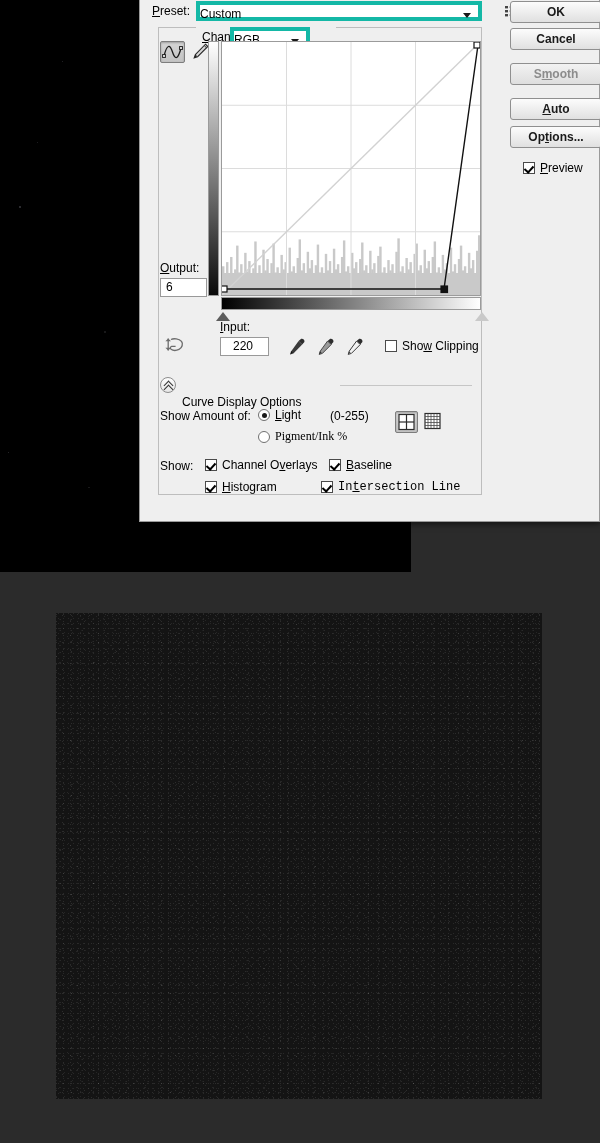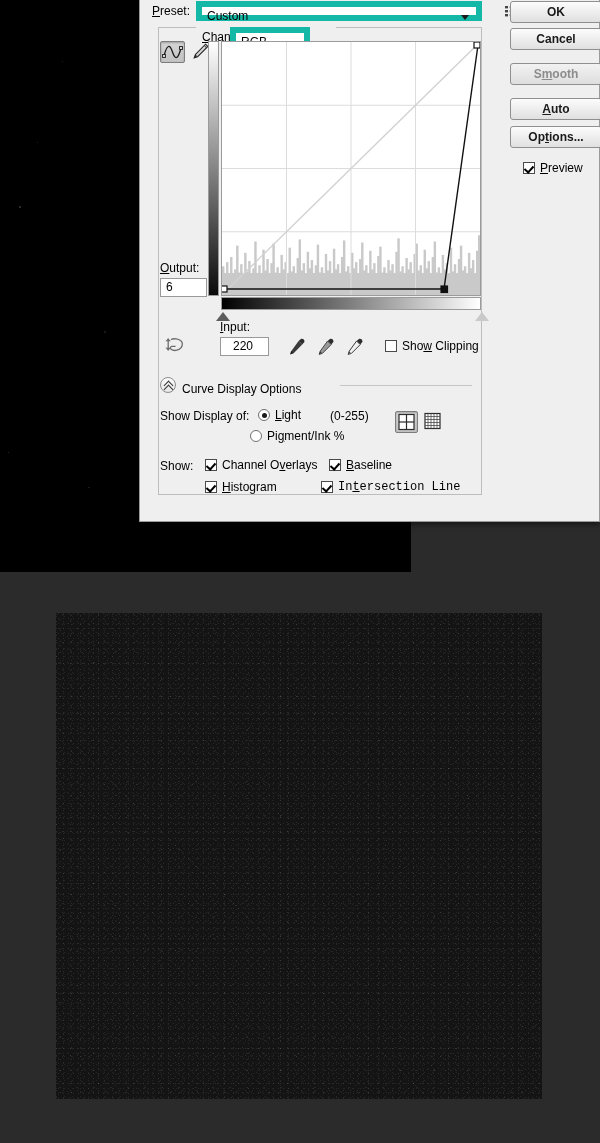--- a/index.html
+++ b/index.html
@@ -41,22 +41,22 @@
     box-sizing:border-box;
   }
   .dlg-body{position:absolute;left:0;top:0;width:348px;height:100%;}
   .btn-col{position:absolute;left:370px;top:0;width:100px;height:100%;}
 
   
   .preset-row{position:absolute;left:12px;top:22px;width:330px;height:20px;}
   .lbl{font-size:12px;color:#000;white-space:nowrap;}
   .preset-label{position:absolute;left:0;top:3px;}
   .combo{
-    position:absolute;background:#fff;border:6px solid #14b8a6;
-    box-sizing:border-box;height:20px;line-height:18px;padding-left:5px;
+    position:absolute;background:#fff;border:4px solid #14b8a6;
+    box-sizing:border-box;height:20px;line-height:18px;
     font-size:12px;color:#000;
   }
   #preset-combo{left:44px;top:0;width:286px;}
   .combo .arw{
     position:absolute;right:7px;top:8px;width:0;height:0;
     border-left:4px solid transparent;border-right:4px solid transparent;
     border-top:5px solid #1a1a1a;
   }
   #preset-menu-icon{
     position:absolute;left:352px;top:3px;width:14px;height:14px;
@@ -151,26 +151,26 @@
     position:absolute;left:0;top:0;width:16px;height:16px;border-radius:50%;
     background:linear-gradient(#fdfdfd,#e6e6e6);border:1px solid #8d8d8d;
     box-sizing:border-box;
   }
   #cdo-toggle::before,#cdo-toggle::after{
     content:"";position:absolute;left:4px;width:6px;height:6px;
     border:solid #333;border-width:1.5px 1.5px 0 0;transform:rotate(-45deg);
   }
   #cdo-toggle::before{top:4px;}
   #cdo-toggle::after{top:7.5px;}
-  #cdo-label{position:absolute;left:22px;top:5px;}
+  #cdo-label{position:absolute;left:22px;top:18px;}
   #cdo-rule{position:absolute;left:180px;top:8px;right:0;height:1px;background:#c6c6c6;}
 
   #show-amount-label{position:absolute;left:20px;top:430px;}
   #opt-light{left:118px;top:429px;}
-  #opt-pigment{left:110px;top:450px;}
+  #opt-pigment{left:118px;top:450px;font-family:Liberation Serif, serif;}
   #light-range{position:absolute;left:190px;top:430px;}
 
   .gridbtn{
     position:absolute;top:432px;width:23px;height:22px;box-sizing:border-box;
     background:linear-gradient(#fbfbfb,#e4e4e4);border:1px solid #a3a3a3;border-radius:2px;
   }
   .gridbtn.sel{background:linear-gradient(#d6d6d6,#c4c4c4);border-color:#7d7d7d;
     box-shadow:inset 0 1px 2px rgba(0,0,0,.22);}
   #grid-simple{left:255px;}
   #grid-fine{left:282px;border:none;background:transparent;box-shadow:none;}
@@ -469,21 +469,21 @@
       <span class="chk"></span>
       <span class="lbl">Sho<u>w</u> Clipping</span>
     </label>
 
     <div id="cdo-row">
       <span id="cdo-toggle"></span>
       <span class="lbl" id="cdo-label">Curve Display Options</span>
       <span id="cdo-rule"></span>
     </div>
 
-    <span class="lbl" id="show-amount-label">Show Display of:</span>
+    <span class="lbl" id="show-amount-label">Show Amount of:</span>
 
     <label class="chk-wrap" id="opt-light">
       <span class="rad on"></span>
       <span class="lbl"><u>L</u>ight</span>
     </label>
     <span class="lbl" id="light-range">(0-255)</span>
 
     <label class="chk-wrap" id="opt-pigment">
       <span class="rad"></span>
       <span class="lbl">Pi<u>g</u>ment/Ink %</span>

